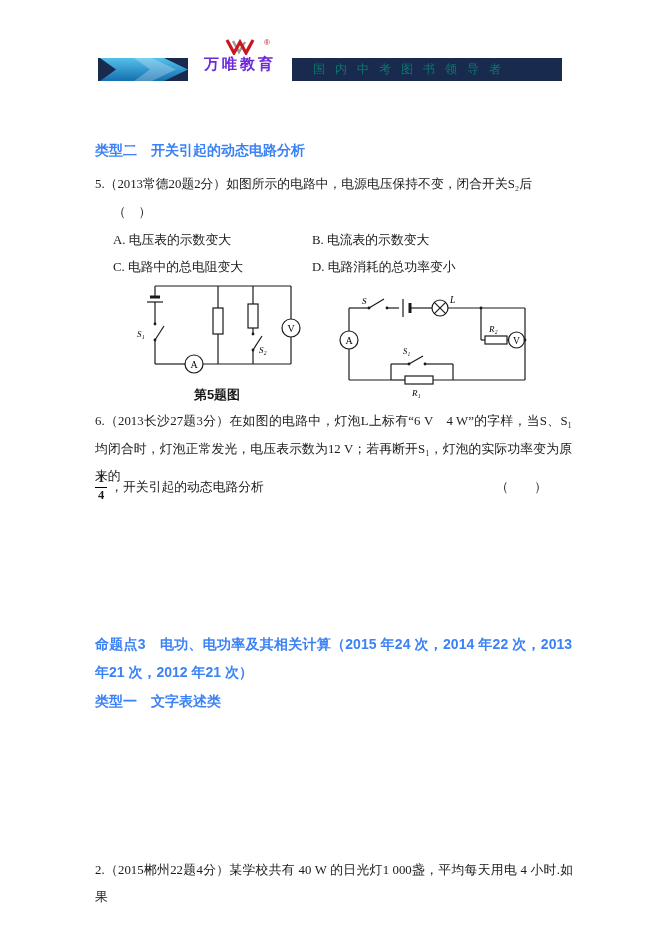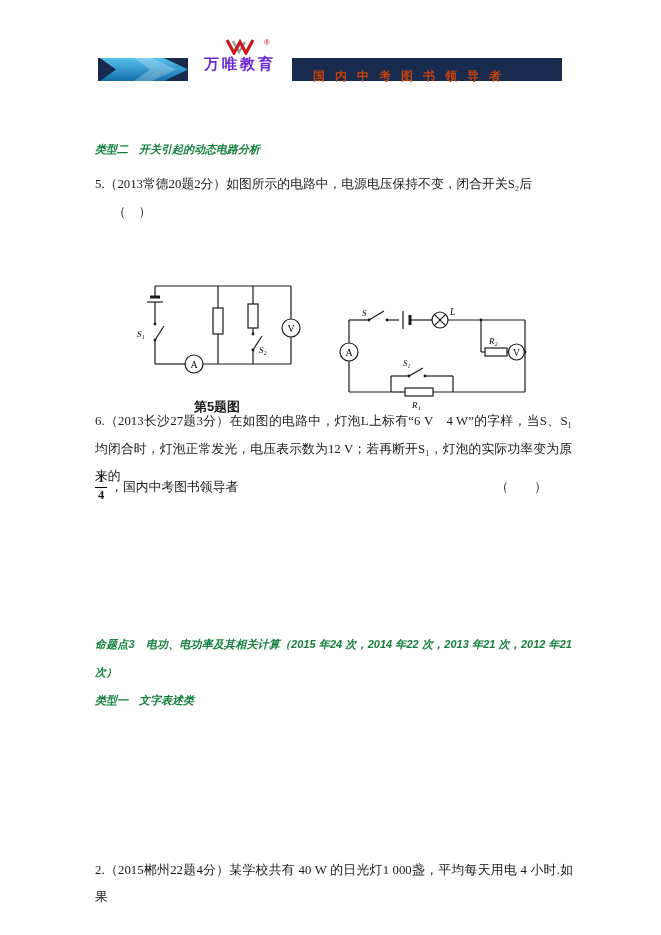--- a/index.html
+++ b/index.html
@@ -8,30 +8,30 @@
   .abs{position:absolute;}
   
   .header{position:absolute;left:98px;top:36px;width:464px;height:50px;}
   .bar{position:absolute;left:0;top:22px;width:464px;height:23px;background:#182a4e;}
   .arrow-wrap{position:absolute;left:2px;top:22px;width:90px;height:23px;}
   .logobox{position:absolute;left:90px;top:0;width:104px;height:50px;background:#ffffff;text-align:center;}
   .logo-w{display:block;margin:2px auto 0 auto;}
   .logo-text{font-family:"Liberation Sans","DejaVu Sans",sans-serif;font-weight:bold;font-size:15px;
              color:#6d28d9;letter-spacing:3px;line-height:18px;}
   .reg{position:absolute;right:22px;top:2px;color:#c8171e;font-size:8px;font-family:"Liberation Sans",sans-serif;}
-  .bartext{position:absolute;left:215px;top:29px;height:23px;line-height:23px;color:#c2410c;
-           font-family:"Liberation Sans","DejaVu Sans",sans-serif;font-weight:bold;font-size:12px;letter-spacing:10px;white-space:nowrap;}
+  .bartext{position:absolute;left:215px;top:22px;height:23px;line-height:23px;color:#0f766e;
+           font-family:"Liberation Sans","DejaVu Sans",sans-serif;font-weight:normal;font-size:12px;letter-spacing:10px;white-space:nowrap;}
   
   .para{line-height:27px;text-align:justify;}
-  .hd{font-family:"Liberation Sans","DejaVu Sans",sans-serif;font-weight:bold;font-size:11px;color:#15803d;font-style:italic;}
+  .hd{font-family:"Liberation Sans","DejaVu Sans",sans-serif;font-weight:bold;font-size:14px;color:#3b82f6;}
   .opts2{display:grid;grid-template-columns:199px auto;line-height:27px;}
   .opts1 div{line-height:27.7px;}
   .figrow{display:flex;align-items:flex-end;gap:34px;}
   .figblock{text-align:center;}
-  .figcap{font-family:"Liberation Sans","DejaVu Sans",sans-serif;font-weight:bold;font-size:13px;margin-top:18px;}
+  .figcap{font-family:"Liberation Sans","DejaVu Sans",sans-serif;font-weight:bold;font-size:13px;margin-top:6px;}
   .fracrow{display:flex;align-items:center;}
   .frac{display:inline-flex;flex-direction:column;align-items:center;font-weight:bold;
         font-size:12.5px;line-height:1.25;margin-right:3px;}
   .frac .num{border-bottom:1.5px solid #000;padding:0 3px;}
   .bracket-right{margin-left:auto;}
   svg text{font-family:"Liberation Serif","DejaVu Serif",serif;}
   .cir{stroke:#1a1a1a;stroke-width:1.2;fill:none;}
   .cirthick{stroke:#1a1a1a;stroke-width:3;fill:none;}
   .dot{fill:#1a1a1a;stroke:none;}
 </style>
@@ -64,20 +64,26 @@
     </div>
     <div class="bartext">国内中考图书领导者</div>
   </div>
 
 
   <div class="abs hd" style="top:142px;left:95px;">类型二　开关引起的动态电路分析</div>
 
   <div class="abs para" style="top:171px;left:95px;width:476px;">5.（2013常德20题2分）如图所示的电路中，电源电压保持不变，闭合开关S₂后</div>
   <div class="abs" style="top:199px;left:113px;line-height:27px;">（　）</div>
 
+  <div class="abs opts2" style="top:227px;left:113px;width:456px;">
+    <div>A. 电压表的示数变大</div>
+    <div>B. 电流表的示数变大</div>
+    <div>C. 电路中的总电阻变大</div>
+    <div>D. 电路消耗的总功率变小</div>
+  </div>
 
   <div class="abs figrow" style="top:276px;left:133px;">
 
     <div class="figblock">
       <svg width="168" height="100" viewBox="0 0 168 100">
 
         <path class="cir" d="M22,10 H158"></path>
         <path class="cir" d="M22,10 V20"></path>
 
         <path class="cirthick" d="M17,21 H27"></path>
@@ -167,21 +173,21 @@
     </div>
   </div>
 
   <div class="abs para" style="top:408px;left:95px;width:477px;line-height:27.5px;">6.（2013长沙27题3分）在如图的电路中，灯泡L上标有“6 V　4 W”的字样，当S、S₁均闭合时，灯泡正常发光，电压表示数为12 V；若再断开S₁，灯泡的实际功率变为原来的</div>
 
   <div class="abs fracrow" style="top:466px;left:95px;width:452px;height:42px;">
     <span class="frac">
       <span class="num">1</span>
       <span class="den">4</span>
     </span>
-    <span>，国内中考图书领导者</span>
+    <span>，开关引起的动态电路分析</span>
     <span class="bracket-right">（　　）</span>
   </div>
 
 
   <div class="abs hd para" style="top:631px;left:95px;width:477px;line-height:27.5px;">命题点3　电功、电功率及其相关计算（2015 年24 次，2014 年22 次，2013 年21 次，2012 年21 次）</div>
 
   <div class="abs hd" style="top:693px;left:95px;">类型一　文字表述类</div>
 
 
   <div class="abs para" style="top:857px;left:95px;width:478px;">2.（2015郴州22题4分）某学校共有 40 W 的日光灯1 000盏，平均每天用电 4 小时.如果</div>

